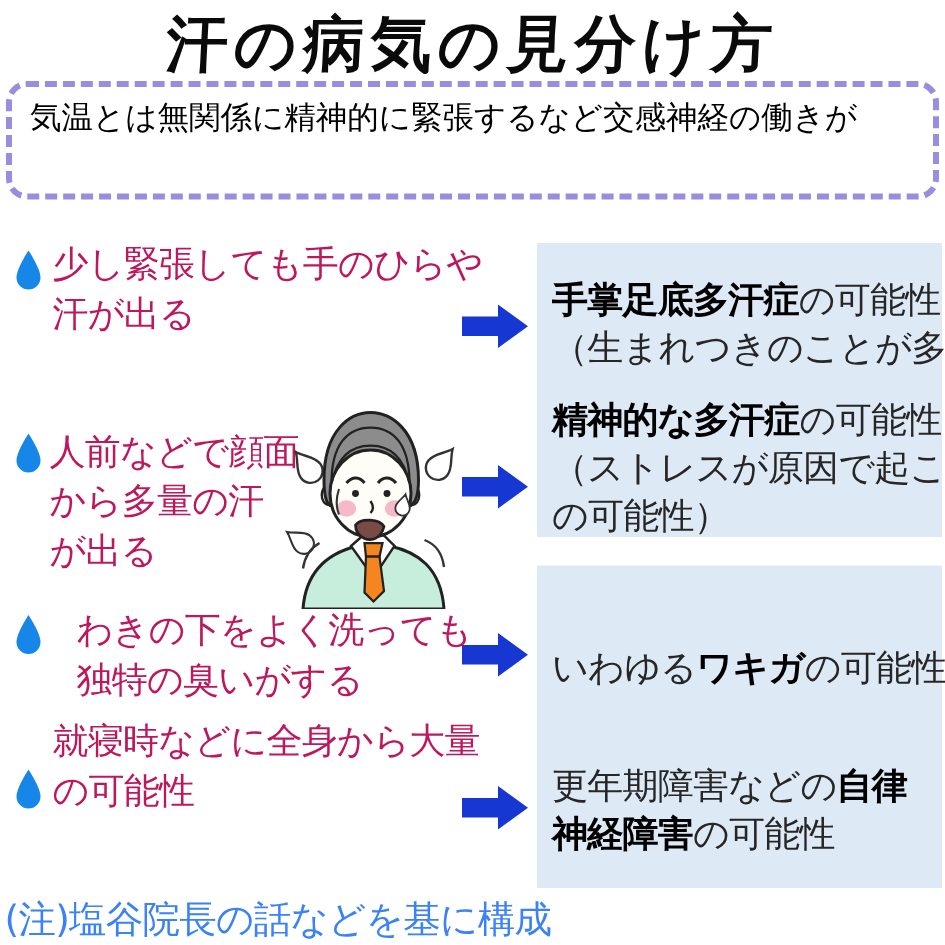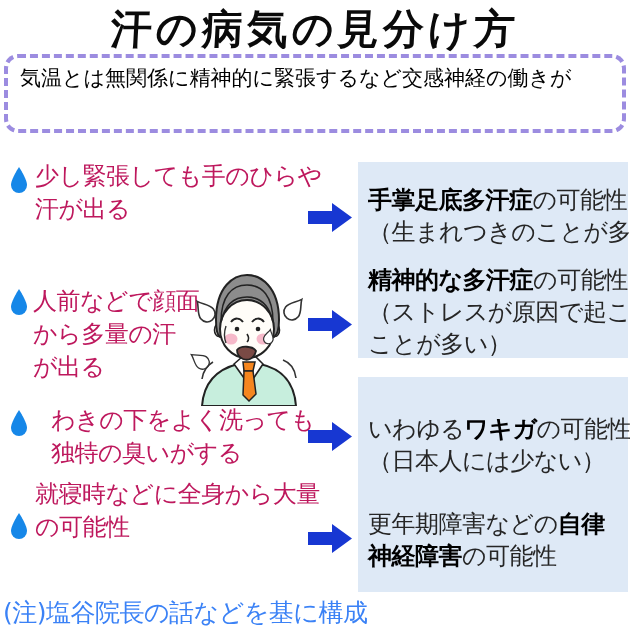--- a/index.html
+++ b/index.html
@@ -150,26 +150,25 @@
   </svg>
 
   <div class="dbox dbox1">
     <div><b>手掌足底多汗症</b><span>の可能性</span></div>
     <div>（生まれつきのことが多い）</div>
   </div>
 
   <div class="dbox dbox2">
     <div><b>精神的な多汗症</b><span>の可能性</span></div>
     <div>（ストレスが原因で起こる</div>
-    <div>ことが多い）</div>
+    <div>の可能性）</div>
   </div>
 
   <div class="dbox dbox3">
     <div><span>いわゆる</span><b>ワキガ</b><span>の可能性</span></div>
-    <div>（日本人には少ない）</div>
   </div>
 
   <div class="dbox dbox4">
     <div><span>更年期障害などの</span><b>自律</b></div>
     <div><b>神経障害</b><span>の可能性</span></div>
   </div>
 
   <div class="note">(注)塩谷院長の話などを基に構成</div>
 
 </div>

